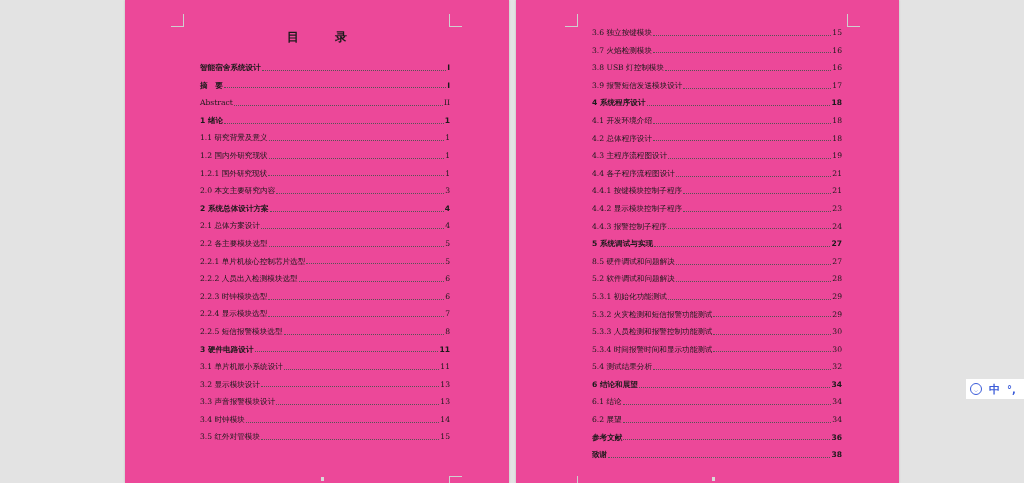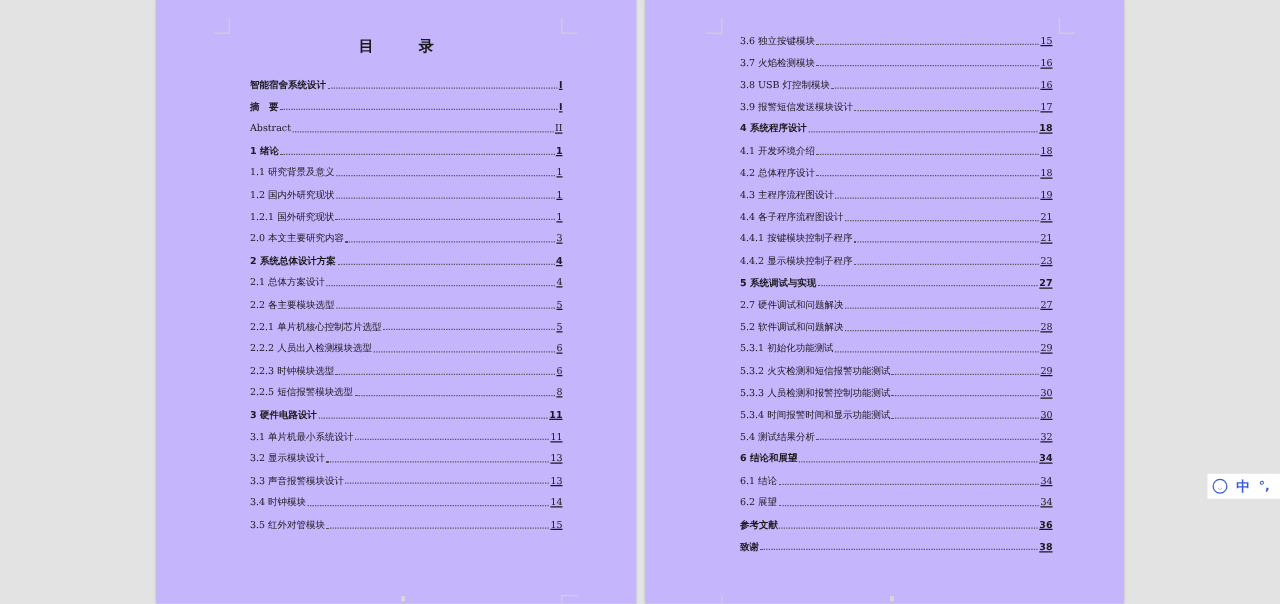--- a/index.html
+++ b/index.html
@@ -3,21 +3,21 @@
 <meta charset="utf-8">
 <style>
   html, body { margin: 0; padding: 0; }
   body {
     width: 1024px; height: 483px; overflow: hidden;
     background: #e3e3e3; position: relative;
     font-family: "DejaVu Serif", "Liberation Serif", serif;
     color: #1a1a1a;
   }
   .page {
-    position: absolute; top: 0; background: #c4b5fd;
+    position: absolute; top: 0; background: #ec4899;
     height: 483px;
     box-shadow: 0 0 2px rgba(0,0,0,0.18);
   }
   #page1 { left: 125px; width: 384px; }
   #page2 { left: 516px; width: 383px; }
   .corner { position: absolute; width: 12px; height: 12px; border-color: #cfcfcf; border-style: solid; border-width: 0; }
   .c-tl { border-right-width: 1px; border-bottom-width: 1px; }
   .c-tr { border-left-width: 1px; border-bottom-width: 1px; }
   .c-br { border-left-width: 1px; border-top-width: 1px; }
   .toc-title {
@@ -31,21 +31,21 @@
   .row {
     display: flex; align-items: baseline; height: 17.6px; line-height: 17.6px;
     font-size: 7.6px; white-space: nowrap;
   }
   .row.bold { font-weight: bold; font-family: "DejaVu Sans", sans-serif; justify-content: flex-end; }
   .row .label { flex: 0 0 auto; }
   .row .dots {
     flex: 1 1 auto; overflow: hidden; margin: 0 1px;
     border-bottom: 1px dotted #555; height: 0; align-self: center; margin-top: 5px;
   }
-  .row .pg { flex: 0 0 auto; text-decoration: underline; }
+  .row .pg { flex: 0 0 auto; }
   .page-mark { position: absolute; bottom: 2px; width: 3px; height: 4px; background: #d8d8d8; }
   .ime {
     position: absolute; left: 966px; top: 379px; width: 58px; height: 20px;
     background: #ffffff; display: flex; align-items: center; gap: 7px; padding-left: 4px;
     box-sizing: border-box;
   }
   .ime .logo { width: 12px; height: 12px; border: 1.5px solid #3a5bd9; border-radius: 50%; box-sizing: border-box; display:flex; align-items:center; justify-content:center; font-size:4px; color:#3a5bd9; font-family: "DejaVu Sans", sans-serif; font-weight: bold; }
   .ime .zh { color: #3a5bd9; font-weight: bold; font-size: 11px; font-family: "DejaVu Sans", sans-serif; }
   .ime .punct { color: #3a5bd9; font-size: 10px; font-family: "DejaVu Sans", sans-serif; font-weight: bold; }
 </style>
@@ -122,20 +122,25 @@
         <span class="label">2.2.2  人员出入检测模块选型</span>
         <span class="dots"></span>
         <span class="pg">6</span>
       </div>
       <div class="row">
         <span class="label">2.2.3  时钟模块选型</span>
         <span class="dots"></span>
         <span class="pg">6</span>
       </div>
       <div class="row">
+        <span class="label">2.2.4  显示模块选型</span>
+        <span class="dots"></span>
+        <span class="pg">7</span>
+      </div>
+      <div class="row">
         <span class="label">2.2.5  短信报警模块选型</span>
         <span class="dots"></span>
         <span class="pg">8</span>
       </div>
       <div class="row bold">
         <span class="label">3 硬件电路设计</span>
         <span class="dots"></span>
         <span class="pg">11</span>
       </div>
       <div class="row">
@@ -220,27 +225,32 @@
       <div class="row">
         <span class="label">4.4.1  按键模块控制子程序</span>
         <span class="dots"></span>
         <span class="pg">21</span>
       </div>
       <div class="row">
         <span class="label">4.4.2  显示模块控制子程序</span>
         <span class="dots"></span>
         <span class="pg">23</span>
       </div>
+      <div class="row">
+        <span class="label">4.4.3  报警控制子程序</span>
+        <span class="dots"></span>
+        <span class="pg">24</span>
+      </div>
       <div class="row bold">
         <span class="label">5 系统调试与实现</span>
         <span class="dots"></span>
         <span class="pg">27</span>
       </div>
       <div class="row">
-        <span class="label">2.7 硬件调试和问题解决</span>
+        <span class="label">8.5 硬件调试和问题解决</span>
         <span class="dots"></span>
         <span class="pg">27</span>
       </div>
       <div class="row">
         <span class="label">5.2 软件调试和问题解决</span>
         <span class="dots"></span>
         <span class="pg">28</span>
       </div>
       <div class="row">
         <span class="label">5.3.1 初始化功能测试</span>

